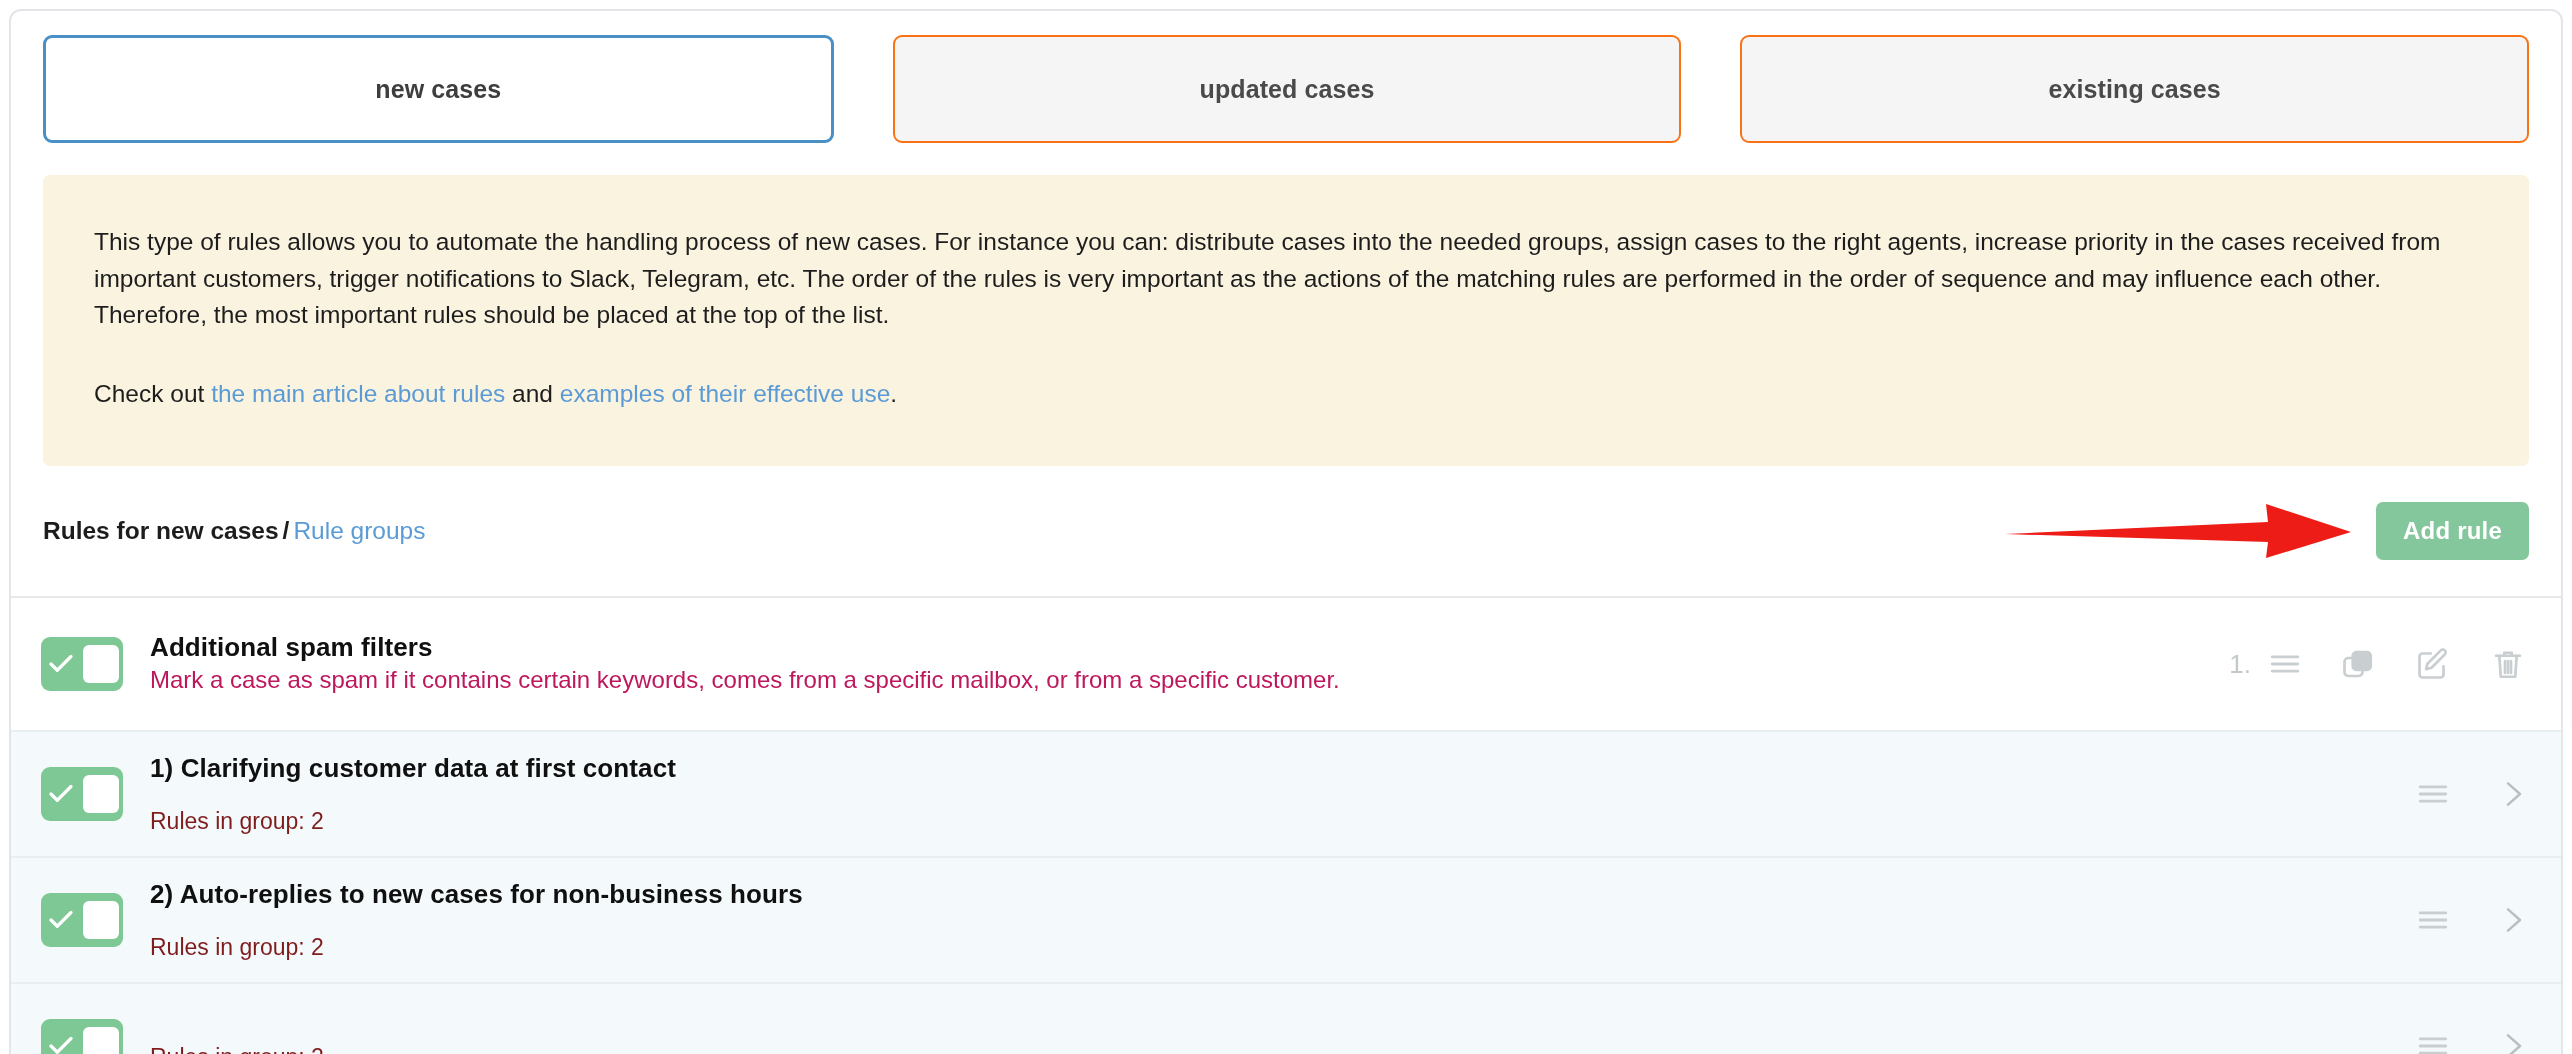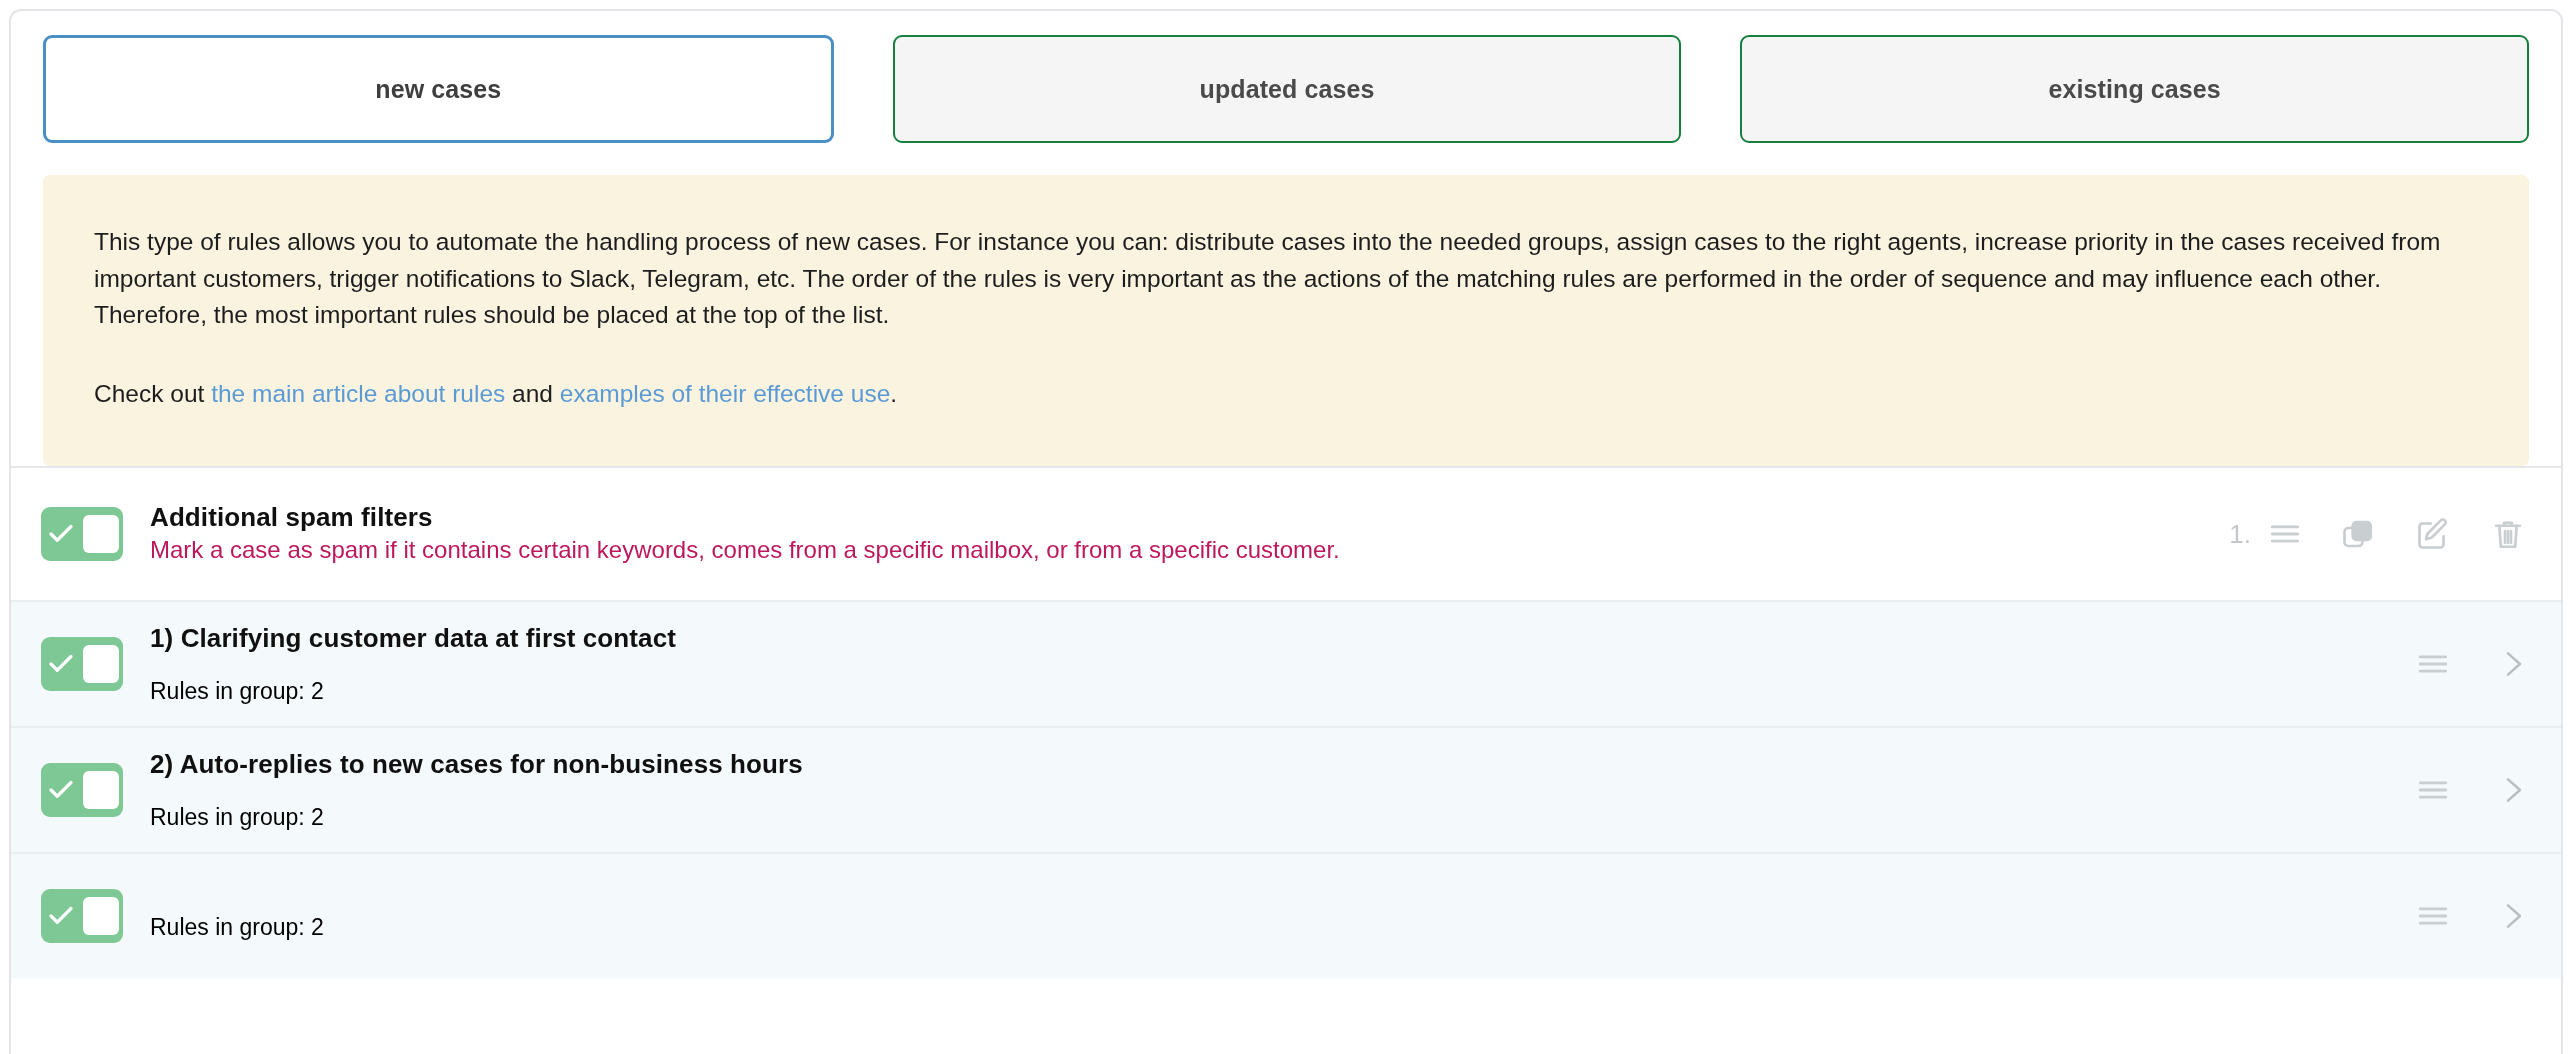--- a/index.html
+++ b/index.html
@@ -48,21 +48,21 @@
     cursor:pointer;
     user-select:none;
   }
   .tab.active{
     background:#ffffff;
     border:3px solid #4a90c4;
     color:#3e3e3e;
   }
   .tab.inactive{
     background:#f5f5f5;
-    border:2px solid #15803d;
+    border:2px solid #f97316;
     color:#4a4a4a;
     margin-left:29px;
   }
 
   
   .info{
     margin:26px 32px 0 32px;
     background:#faf3e0;
     border-radius:7px;
     padding:33px 35px 38px 35px;
@@ -192,21 +192,21 @@
     line-height:32px;
     letter-spacing:0.1px;
   }
   .rowdesc{
     font-size:24px;
     color:#be185d;
     line-height:34px;
   }
   .rowsub{
     font-size:23px;
-    color:#000000;
+    color:#7f1d1d;
     line-height:32px;
     margin-top:21px;
     cursor:pointer;
   }
 
   .rowactions{
     margin-left:auto;
     display:flex;
     align-items:center;
     gap:33px;
@@ -247,20 +247,31 @@
       <div class="tab inactive">
         <span>existing cases</span>
       </div>
     </div>
 
     <div class="info">
       <p>This type of rules allows you to automate the handling process of new cases. For instance you can: distribute cases into the needed groups, assign cases to the right agents, increase priority in the cases received from important customers, trigger notifications to Slack, Telegram, etc. The order of the rules is very important as the actions of the matching rules are performed in the order of sequence and may influence each other. Therefore, the most important rules should be placed at the top of the list.</p>
       <p class="second"><span>Check out </span><a href="#">the main article about rules</a><span> and </span><a href="#">examples of their effective use</a><span>.</span></p>
     </div>
 
+    <div class="bcrow">
+      <div class="bc"><span>Rules for new cases</span><span class="sep">/</span><a href="#">Rule groups</a></div>
+
+      <svg class="arrow-annot" viewBox="0 0 350 62">
+        <path d="M2 34 L265 22 L263 4 L348 32 L263 58 L265 42 Z" fill="#ee1c17"></path>
+      </svg>
+
+      <div class="bcright">
+        <button class="addbtn">Add rule</button>
+      </div>
+    </div>
 
     <div class="hr"></div>
 
     <div class="row rule">
       <div class="toggle">
         <span class="chk">
           <svg width="30" height="30" viewBox="0 0 24 24" fill="none" stroke="#ffffff" stroke-width="2.6" stroke-linecap="round" stroke-linejoin="round">
               <polyline points="4,12 9,17 20,6"></polyline>
             </svg>
         </span>

